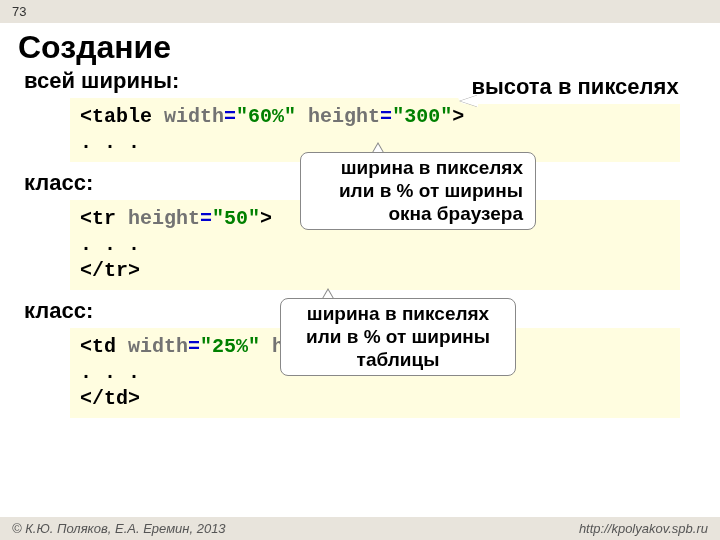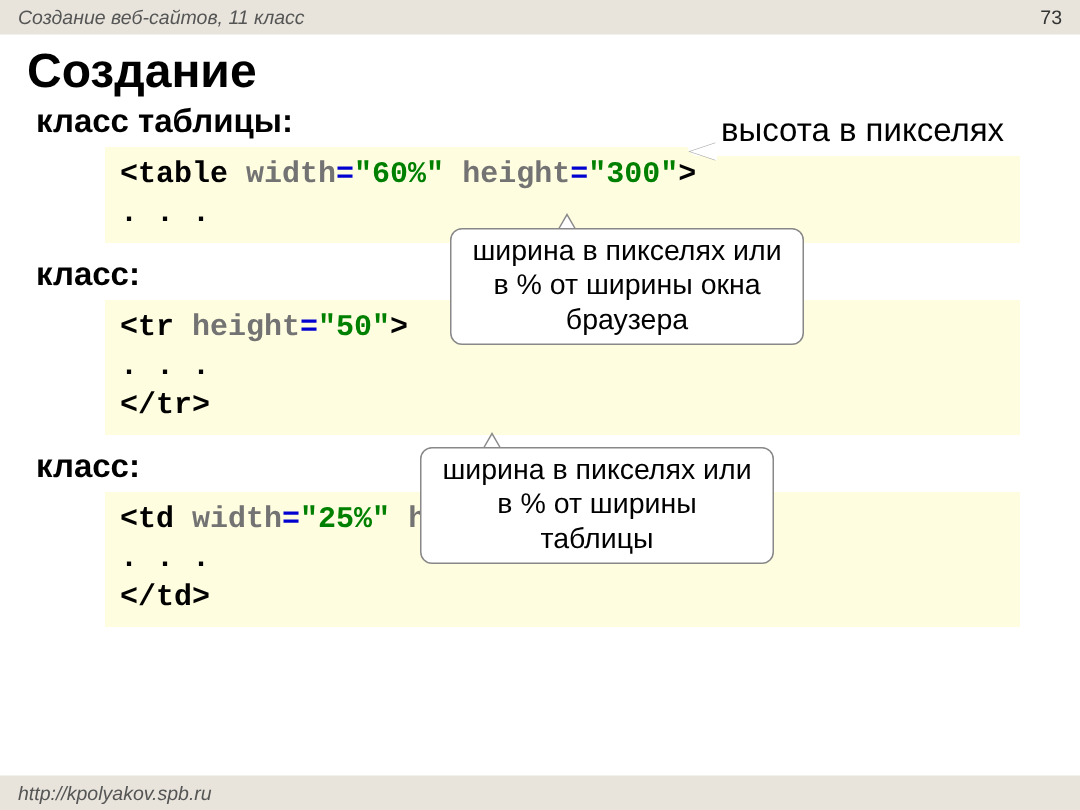--- a/index.html
+++ b/index.html
@@ -55,23 +55,24 @@
   .callout {
     position: absolute;
     background: #fff;
     border: 1px solid #888;
     border-radius: 8px;
     padding: 4px 12px;
     font-size: 19px;
     text-align: center;
     line-height: 1.2;
     color: #000;
+    font-weight: bold;
   }
   .callout1 { top: 70px; right: 28px; width: 210px; border: none; font-size: 22px; }
-  .callout2 { top: 152px; left: 300px; width: 210px; }
+  .callout2 { top: 152px; left: 300px; width: 210px; text-align: right; }
   .callout3 { top: 298px; left: 280px; width: 210px; }
   .tail {
     position: absolute;
     width: 0; height: 0;
   }
   .tail2 {
     top: 142px; left: 370px;
     border-left: 8px solid transparent;
     border-right: 8px solid transparent;
     border-bottom: 14px solid #888;
@@ -110,27 +111,26 @@
     justify-content: space-between;
     font-size: 13px;
     font-style: italic;
     color: #555;
   }
 </style>
 </head>
 <body>
 
 <div class="header">
-  <span>Создание веб-сайтов, 11 класс</span>
   <span class="page-num">73</span>
 </div>
 
 <div class="title">Создание</div>
 
-<div class="subtitle">класс таблицы:</div>
+<div class="subtitle">всей ширины:</div>
 
 <div class="callout callout1">высота в пикселях</div>
 <div class="tail tail1"></div>
 
 <div class="code-block">
   <span>&lt;table</span>
   <span class="kw-red">width</span><span class="kw-blue">=</span><span class="val-green">"60%"</span>
   <span class="kw-red">height</span><span class="kw-blue">=</span><span class="val-green">"300"</span><span>&gt;</span><br>
   <span>. . .</span><br>
 </div>
@@ -156,14 +156,15 @@
 
 <div class="code-block">
   <span>&lt;td</span>
   <span class="kw-red">width</span><span class="kw-blue">=</span><span class="val-green">"25%"</span>
   <span class="kw-red">height</span><span class="kw-blue">=</span><span class="val-green">"50"</span><span>&gt;</span><br>
   <span>. . .</span><br>
   <span>&lt;/td&gt;</span>
 </div>
 
 <div class="footer">
+  <span>© К.Ю. Поляков, Е.А. Еремин, 2013</span>
   <span>http://kpolyakov.spb.ru</span>
 </div>
 
 </body></html>

